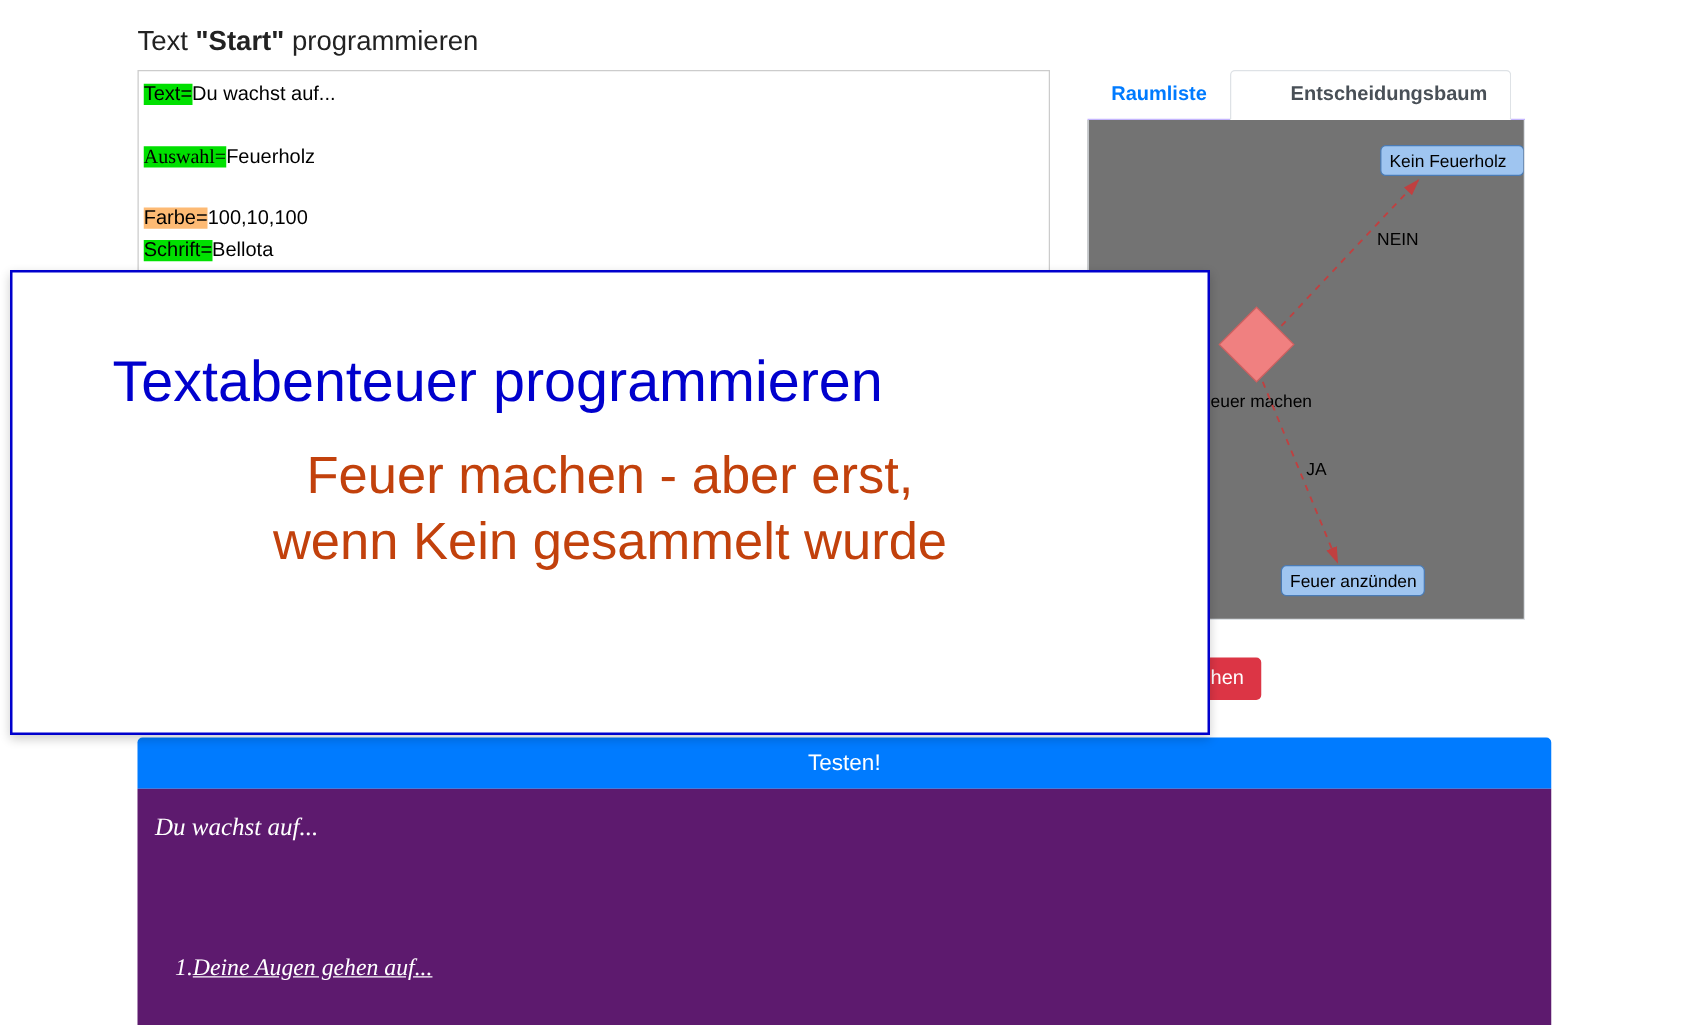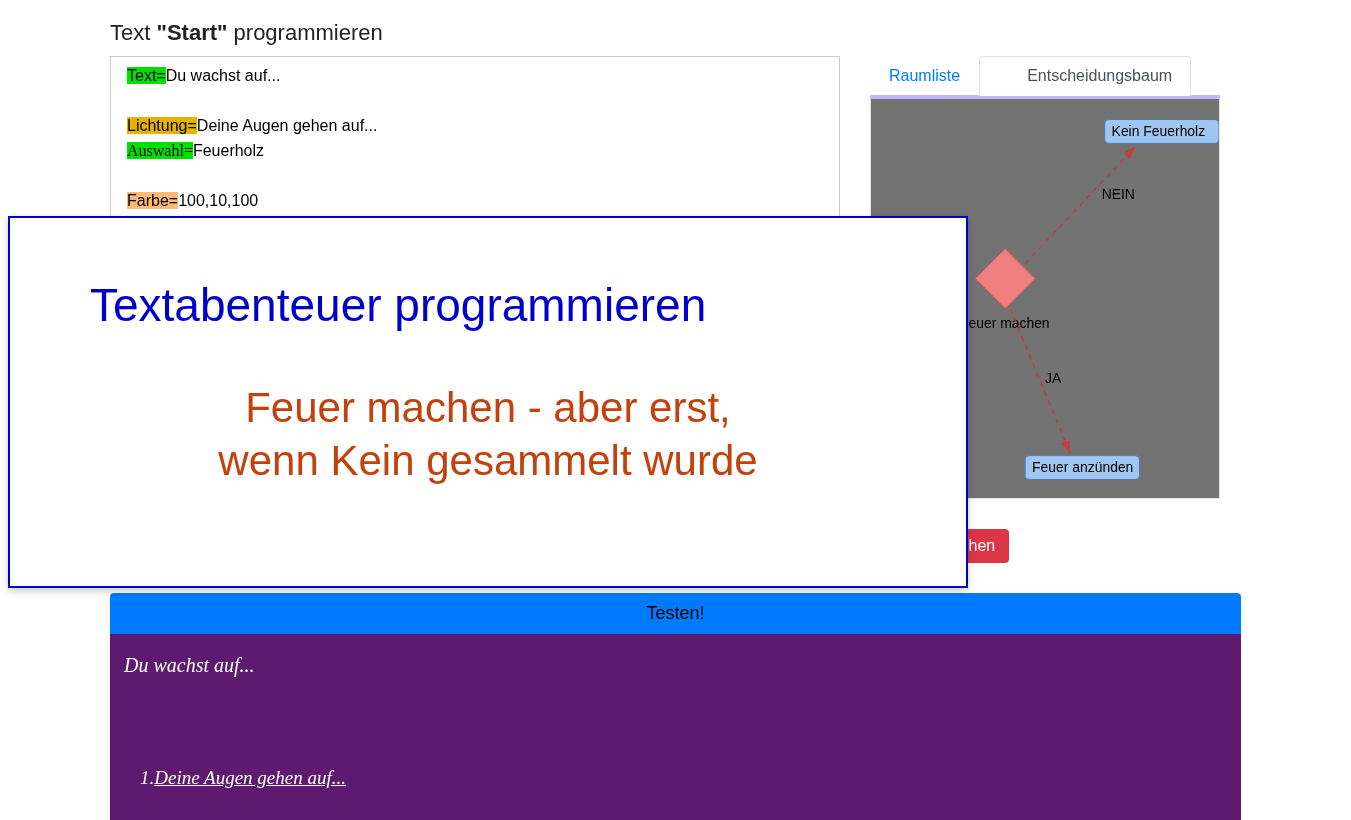--- a/index.html
+++ b/index.html
@@ -23,36 +23,37 @@
     }
     .header-title .bold { font-weight: 700; }
     .main-area {
       display: flex;
       gap: 30px;
     }
     .editor-col { flex: 0 0 730px; }
     .side-col { flex: 0 0 350px; }
     .code-box {
       border: 1px solid #ccc;
-      padding: 6px 16px;
+      padding: 6px 4px;
       min-height: 180px;
       font-size: 16px;
       line-height: 1.6;
       background: #fff;
     }
     .code-line { white-space: pre; }
     .tag-text { background: #00e000; }
     .tag-lichtung { background: #e6b400; }
     .tag-auswahl { background: #00e000; font-family: Liberation Serif, serif; }
     .tag-farbe { background: #fdba74; }
     .tag-schrift { background: #00e000; }
     .blank-line { height: 24px; }
     .tabs {
       display: flex;
-      border-bottom: 4px solid #c4b5fd;
+      border-bottom: 1px solid #c4b5fd;
+      font-weight: bold;
     }
     .tab {
       padding: 10px 18px;
       border: 1px solid transparent;
       border-bottom: none;
       cursor: pointer;
       font-size: 16px;
     }
     .tab.inactive { color: #007bff; }
     .tab.active {
@@ -95,21 +96,21 @@
       border: none;
       color: #fff;
       font-size: 16px;
       cursor: pointer;
     }
     .btn-teal { background: #17a2b8; border-radius: 0 4px 4px 0; padding-left: 8px;}
     .btn-red { background: #dc3545; }
     .test-bar {
       margin: 30px 110px 0 110px;
       background: #007bff;
-      color: #000000;
+      color: #ffffff;
       text-align: center;
       padding: 10px 0;
       font-size: 18px;
       border-radius: 4px 4px 0 0;
       cursor: pointer;
     }
     .preview {
       margin: 0 110px;
       background: #5d1a6e;
       color: #fff;
@@ -133,21 +134,21 @@
       background: #fff;
       border: 2px solid #0000cd;
       box-shadow: 0 3px 8px rgba(0,0,0,0.2);
       padding: 60px 80px;
       z-index: 100;
     }
     .overlay-title {
       color: #0000cd;
       font-size: 46px;
       font-weight: 400;
-      margin-bottom: 50px;
+      margin-bottom: 22px;
     }
     .overlay-sub {
       color: #c2410c;
       font-size: 42px;
       font-weight: 400;
       text-align: center;
       line-height: 1.25;
     }
   </style>
 </head>
@@ -156,21 +157,20 @@
 <div class="container">
   <div class="header-title">
     <span>Text </span><span class="bold">"Start"</span><span> programmieren</span>
   </div>
 
   <div class="main-area">
     <div class="editor-col">
       <div class="code-box">
         <div class="code-line"><span class="tag-text">Text=</span><span>Du wachst auf...</span></div>
         <div class="blank-line"></div>
-        <div class="code-line"><span class="tag-lichtung">Lichtung=</span><span>Deine Augen gehen auf...</span></div>
         <div class="code-line"><span class="tag-auswahl">Auswahl=</span><span>Feuerholz</span></div>
         <div class="blank-line"></div>
         <div class="code-line"><span class="tag-farbe">Farbe=</span><span>100,10,100</span></div>
         <div class="code-line"><span class="tag-schrift">Schrift=</span><span>Bellota</span></div>
       </div>
     </div>
 
     <div class="side-col">
       <div class="tabs">
         <div class="tab inactive">Raumliste</div>

